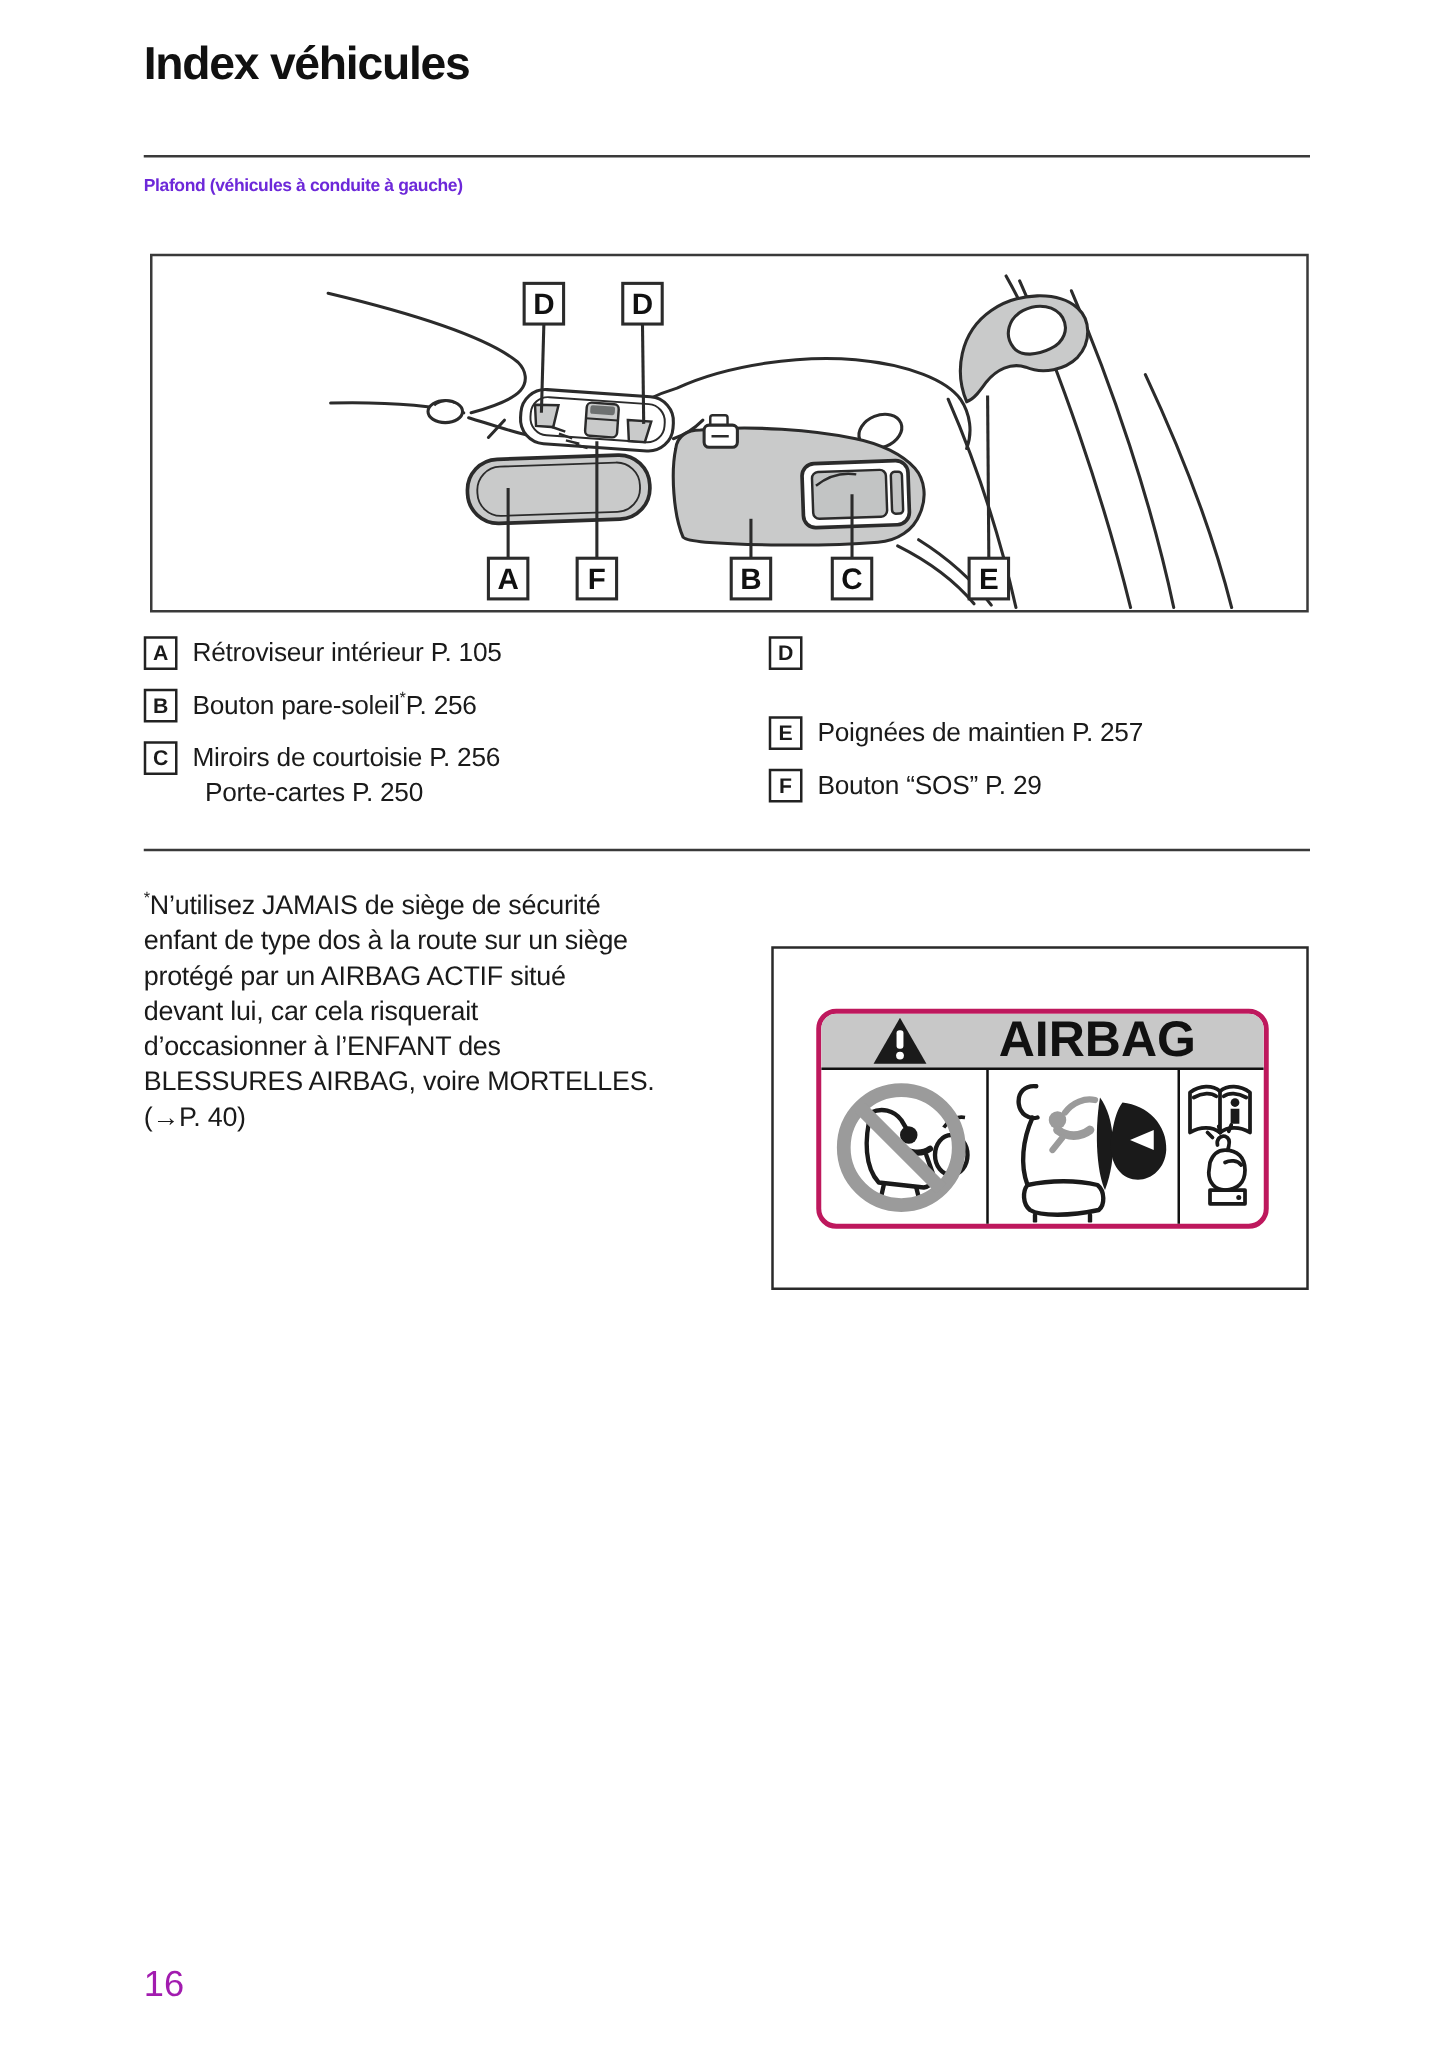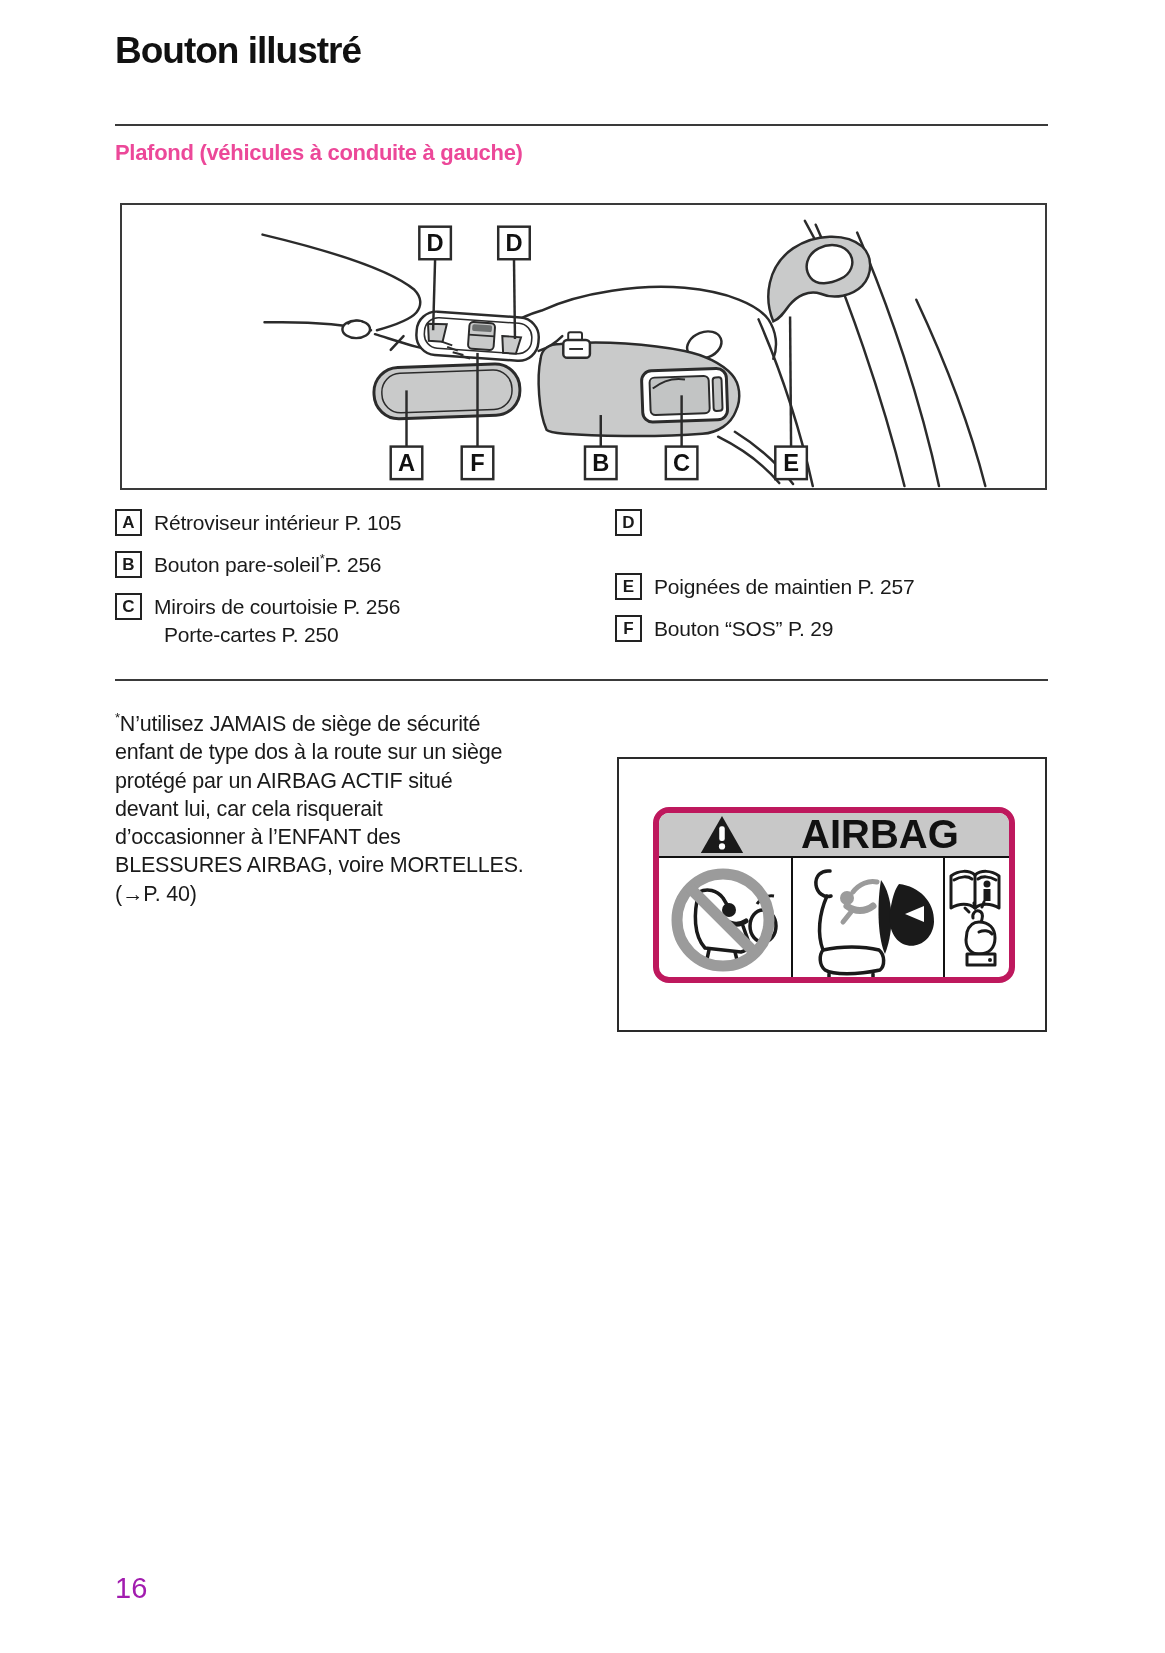--- a/index.html
+++ b/index.html
@@ -8,22 +8,22 @@
     font-family:"Liberation Sans", sans-serif;color:#1a1a1a;overflow:hidden;
   }
   .title{
     position:absolute;left:115px;top:30px;font-size:37px;font-weight:bold;
     letter-spacing:-1px;color:#111;
   }
   .rule{position:absolute;left:115px;width:933px;height:2px;background:#3a3a3a;}
   .rule1{top:124px;}
   .rule2{top:679px;}
   .section-heading{
-    position:absolute;left:115px;top:140px;font-size:22px;font-weight:bold;
-    letter-spacing:-0.3px;color:#ec4899;
+    position:absolute;left:115px;top:140px;font-size:14px;font-weight:bold;
+    letter-spacing:-0.3px;color:#6d28d9;
   }
   .diagram-frame{
     position:absolute;left:120px;top:203px;width:927px;height:287px;
     border:2px solid #3a3a3a;box-sizing:border-box;background:#fff;
   }
   .diagram-frame svg{display:block;width:100%;height:100%;}
   .callout-letter{font-weight:bold;font-size:24px;fill:#111;}
   
   .lg-row{position:absolute;display:flex;align-items:flex-start;}
   .lg-row.col-left{left:115px;}
@@ -43,21 +43,21 @@
     font-size:21.5px;line-height:28.3px;letter-spacing:-0.2px;
   }
   .fn-line{display:block;white-space:nowrap;}
   
   .airbag-outer{
     position:absolute;left:617px;top:757px;width:430px;height:275px;
     border:2px solid #2a2a2a;box-sizing:border-box;background:#fff;
   }
   .airbag-label{
     position:absolute;left:34px;top:48px;width:362px;height:176px;
-    border:6px solid #be185d;border-radius:16px;box-sizing:border-box;
+    border:4px solid #be185d;border-radius:16px;box-sizing:border-box;
     overflow:hidden;background:#fff;
   }
   .ab-header{
     height:45px;background:#c8c8c8;border-bottom:2px solid #111;box-sizing:border-box;
     display:flex;align-items:center;
   }
   .ab-tri{margin-left:40px;display:flex;align-items:center;}
   .ab-title{
     margin-left:56px;font-size:40px;font-weight:bold;color:#111;letter-spacing:0px;
     line-height:1;position:relative;top:-1px;
@@ -69,21 +69,21 @@
   .ab-cell3{flex:1;}
   .page-number{
     position:absolute;left:115px;top:1572px;font-size:29px;font-weight:normal;color:#a21caf;
   }
 </style>
 </head>
 <body>
 
 <div class="page">
 
-  <div class="title">Bouton illustré</div>
+  <div class="title">Index véhicules</div>
   <div class="rule rule1"></div>
   <div class="section-heading">Plafond (véhicules à conduite à gauche)</div>
 
   <div class="diagram-frame">
     <svg viewBox="0 0 927 287">
 
       <g stroke="#2b2b2b" stroke-width="2.5" fill="none" stroke-linecap="round">
         <path d="M 138,30 C 205,46 268,66 292,86 C 299,93 300,102 294,109 C 288,116 272,122 254,127"></path>
         <path d="M 140,119 C 185,118 222,121 248,127"></path>
         <path d="M 252,131 C 278,139 300,147 322,149"></path>

